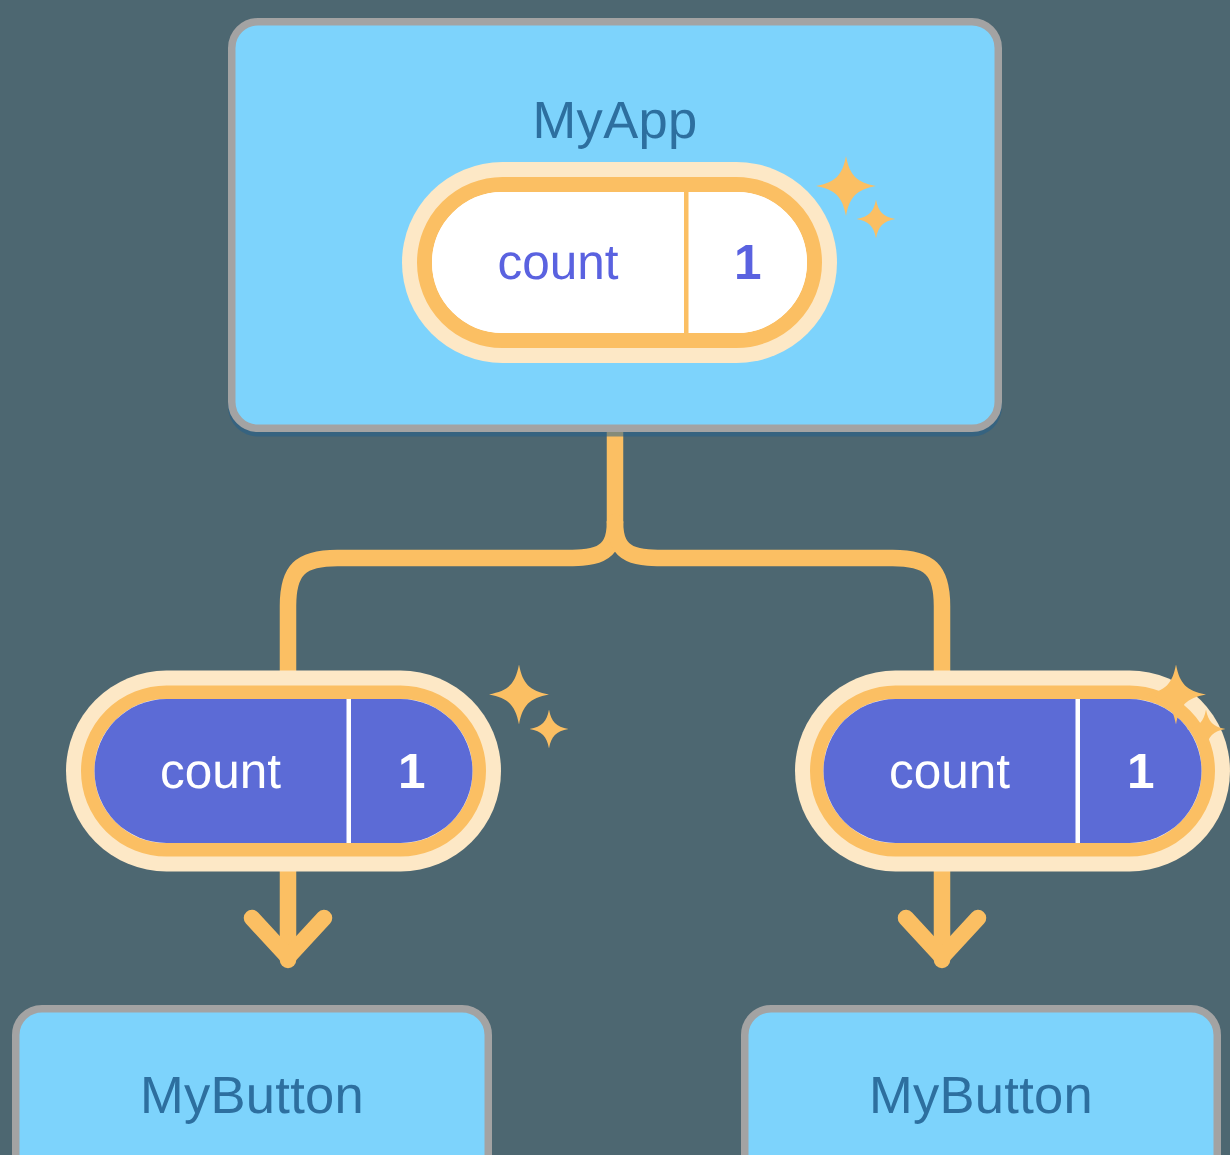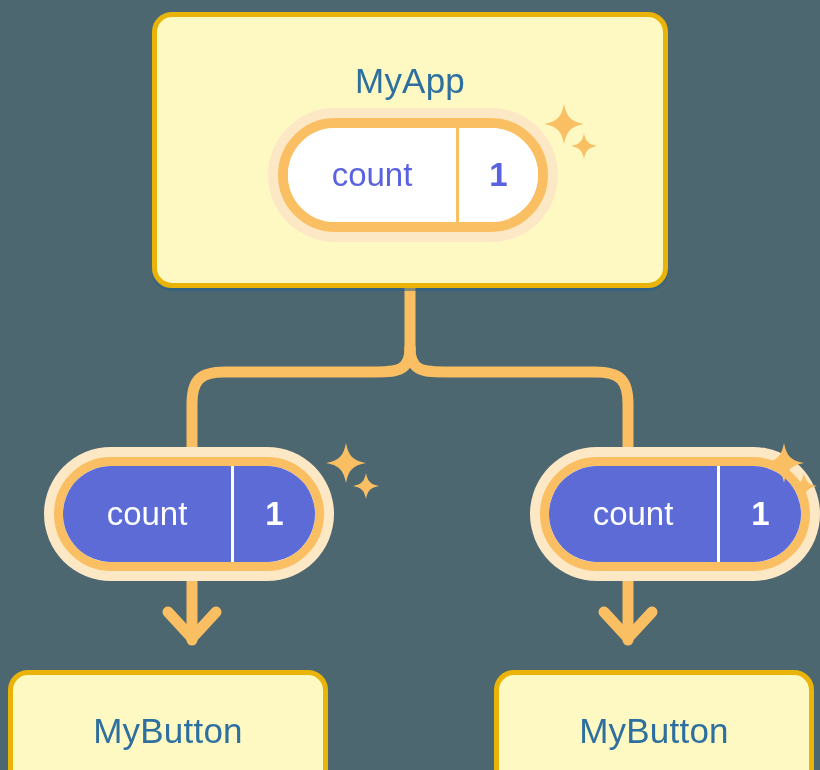--- a/index.html
+++ b/index.html
@@ -10,22 +10,22 @@
     overflow:hidden;
   }
   #stage{position:relative;width:820px;height:770px;}
 
   
   #wires{position:absolute;left:0;top:0;width:820px;height:770px;z-index:1;}
 
   
   .card{
     position:absolute;
-    background:#fef9c3;
-    border:5px solid #eab308;
+    background:#7dd3fc;
+    border:5px solid #a3a3a3;
     border-radius:20px;
     box-sizing:border-box;
     z-index:3;
     box-shadow:0 3px 0 rgba(36,97,140,.55);
   }
   .card-title{
     color:#2d6f9f;
     font-size:35px;
     font-weight:400;
     letter-spacing:.2px;

